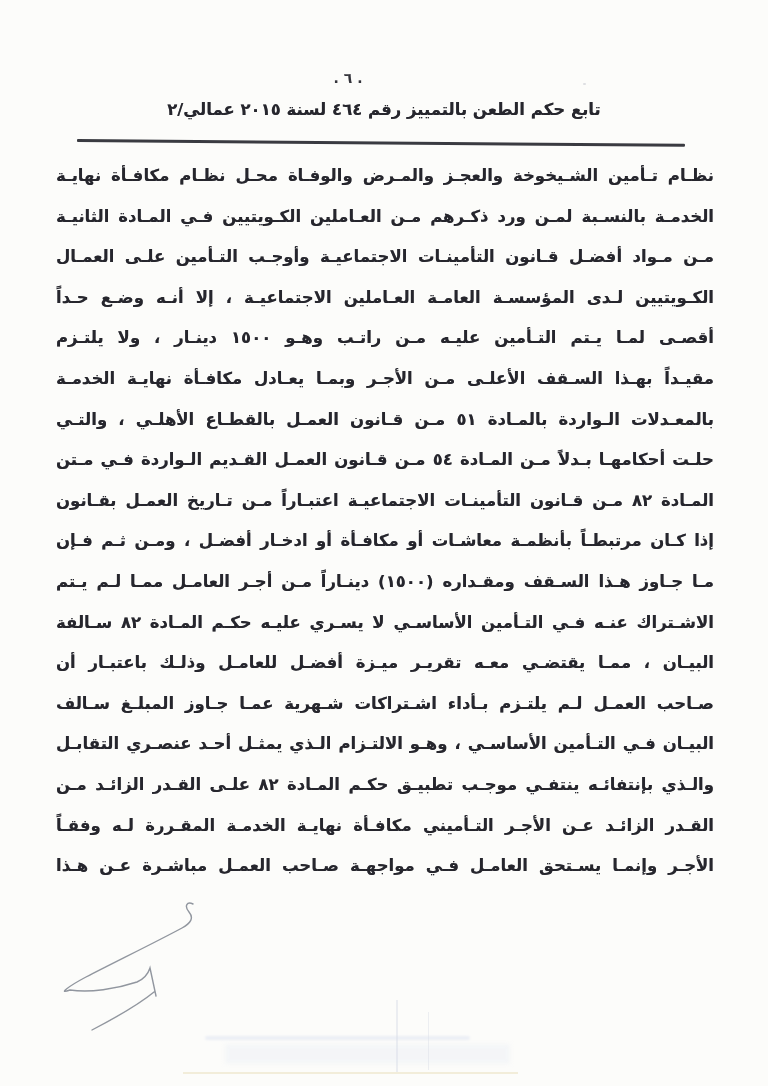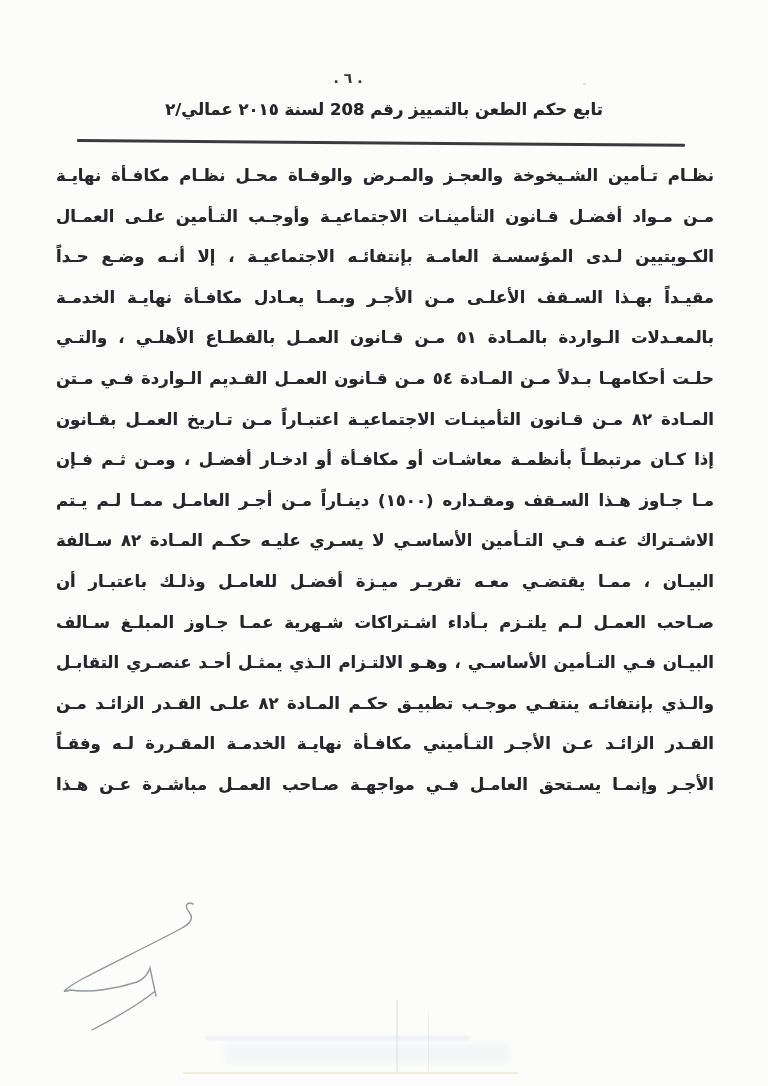--- a/index.html
+++ b/index.html
@@ -41,28 +41,30 @@
   .vline-a     { left:396px; top:1000px; width:2px;  height:72px;  background:#d6dbe6; opacity:.45; }
   .vline-b     { left:428px; top:1012px; width:1px;  height:58px;  background:#dcdfe8; opacity:.5; }
   .yellow-line { left:183px; top:1072px; width:335px; height:2px;  background:#efe8cf; opacity:.75; }
   .speck { position:absolute; left:583px; top:83px; width:3px; height:2px; background:#c9ccd2; opacity:.6; border-radius:1px; }
 </style>
 </head>
 <body>
 
 <div class="page-number">. ٦ .</div>
 
-<div class="header-title">تابع حكم الطعن بالتمييز رقم 208 لسنة ٢٠١٥ عمالي/٢</div>
+<div class="header-title">تابع حكم الطعن بالتمييز رقم ٤٦٤ لسنة ٢٠١٥ عمالي/٢</div>
 
 <div class="header-rule"></div>
 
 <div class="body-text">
   <div class="line">نظـام تـأمين الشـيخوخة والعجـز والمـرض والوفـاة محـل نظـام مكافـأة نهايـة</div>
+  <div class="line">الخدمـة بالنسـبة لمـن ورد ذكـرهم مـن العـاملين الكـويتيين فـي المـادة الثانيـة</div>
   <div class="line">مـن مـواد أفضـل قـانون التأمينـات الاجتماعيـة وأوجـب التـأمين علـى العمـال</div>
-  <div class="line">الكـويتيين لـدى المؤسسـة العامـة بإنتفائـه الاجتماعيـة ، إلا أنـه وضـع حـداً</div>
+  <div class="line">الكـويتيين لـدى المؤسسـة العامـة العـاملين الاجتماعيـة ، إلا أنـه وضـع حـداً</div>
+  <div class="line">أقصـى لمـا يـتم التـأمين عليـه مـن راتـب وهـو ١٥٠٠ دينـار ، ولا يلتـزم</div>
   <div class="line">مقيـداً بهـذا السـقف الأعلـى مـن الأجـر وبمـا يعـادل مكافـأة نهايـة الخدمـة</div>
   <div class="line">بالمعـدلات الـواردة بالمـادة ٥١ مـن قـانون العمـل بالقطـاع الأهلـي ، والتـي</div>
   <div class="line">حلـت أحكامهـا بـدلاً مـن المـادة ٥٤ مـن قـانون العمـل القـديم الـواردة فـي مـتن</div>
   <div class="line">المـادة ٨٢ مـن قـانون التأمينـات الاجتماعيـة اعتبـاراً مـن تـاريخ العمـل بقـانون</div>
   <div class="line">إذا كـان مرتبطـاً بأنظمـة معاشـات أو مكافـأة أو ادخـار أفضـل ، ومـن ثـم فـإن</div>
   <div class="line">مـا جـاوز هـذا السـقف ومقـداره (١٥٠٠) دينـاراً مـن أجـر العامـل ممـا لـم يـتم</div>
   <div class="line">الاشـتراك عنـه فـي التـأمين الأساسـي لا يسـري عليـه حكـم المـادة ٨٢ سـالفة</div>
   <div class="line">البيـان ، ممـا يقتضـي معـه تقريـر ميـزة أفضـل للعامـل وذلـك باعتبـار أن</div>
   <div class="line">صـاحب العمـل لـم يلتـزم بـأداء اشـتراكات شـهرية عمـا جـاوز المبلـغ سـالف</div>
   <div class="line">البيـان فـي التـأمين الأساسـي ، وهـو الالتـزام الـذي يمثـل أحـد عنصـري التقابـل</div>

